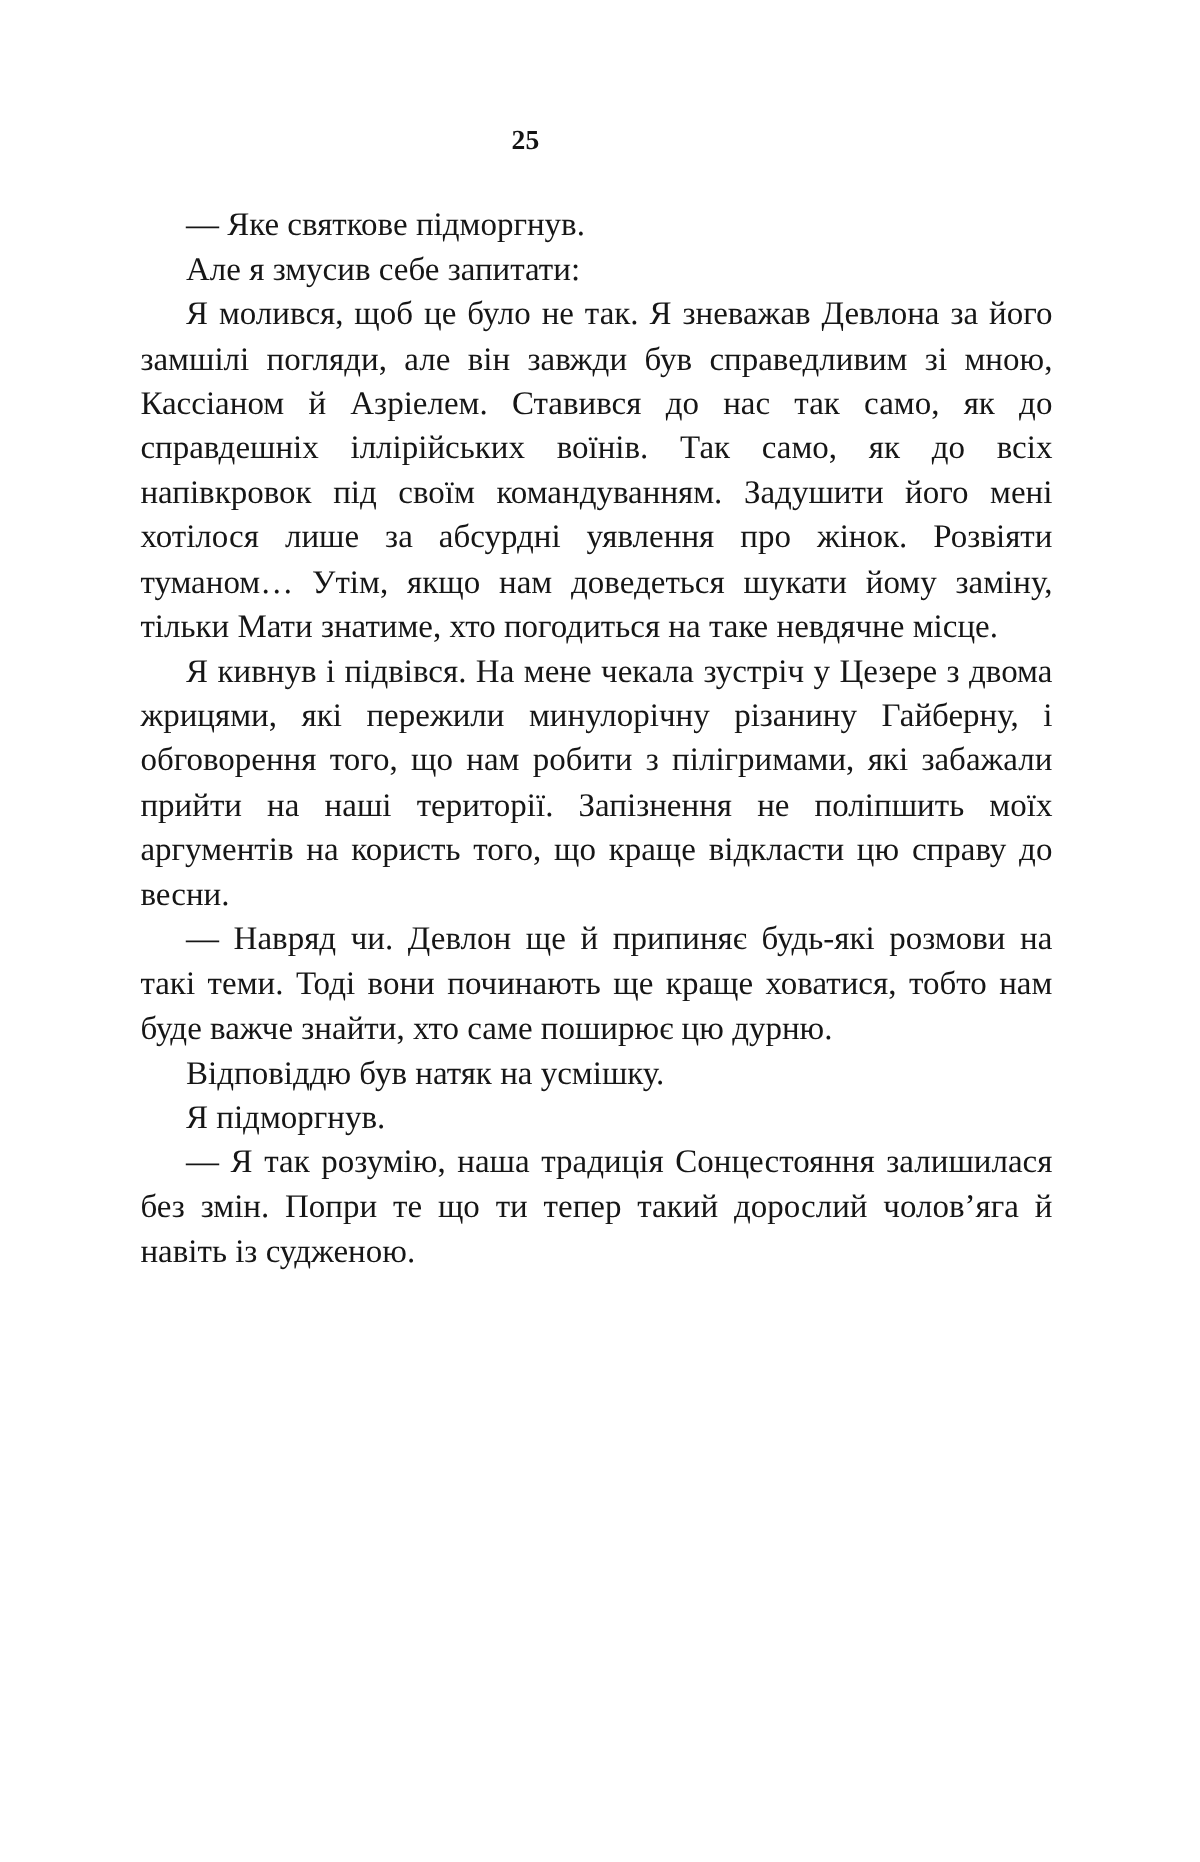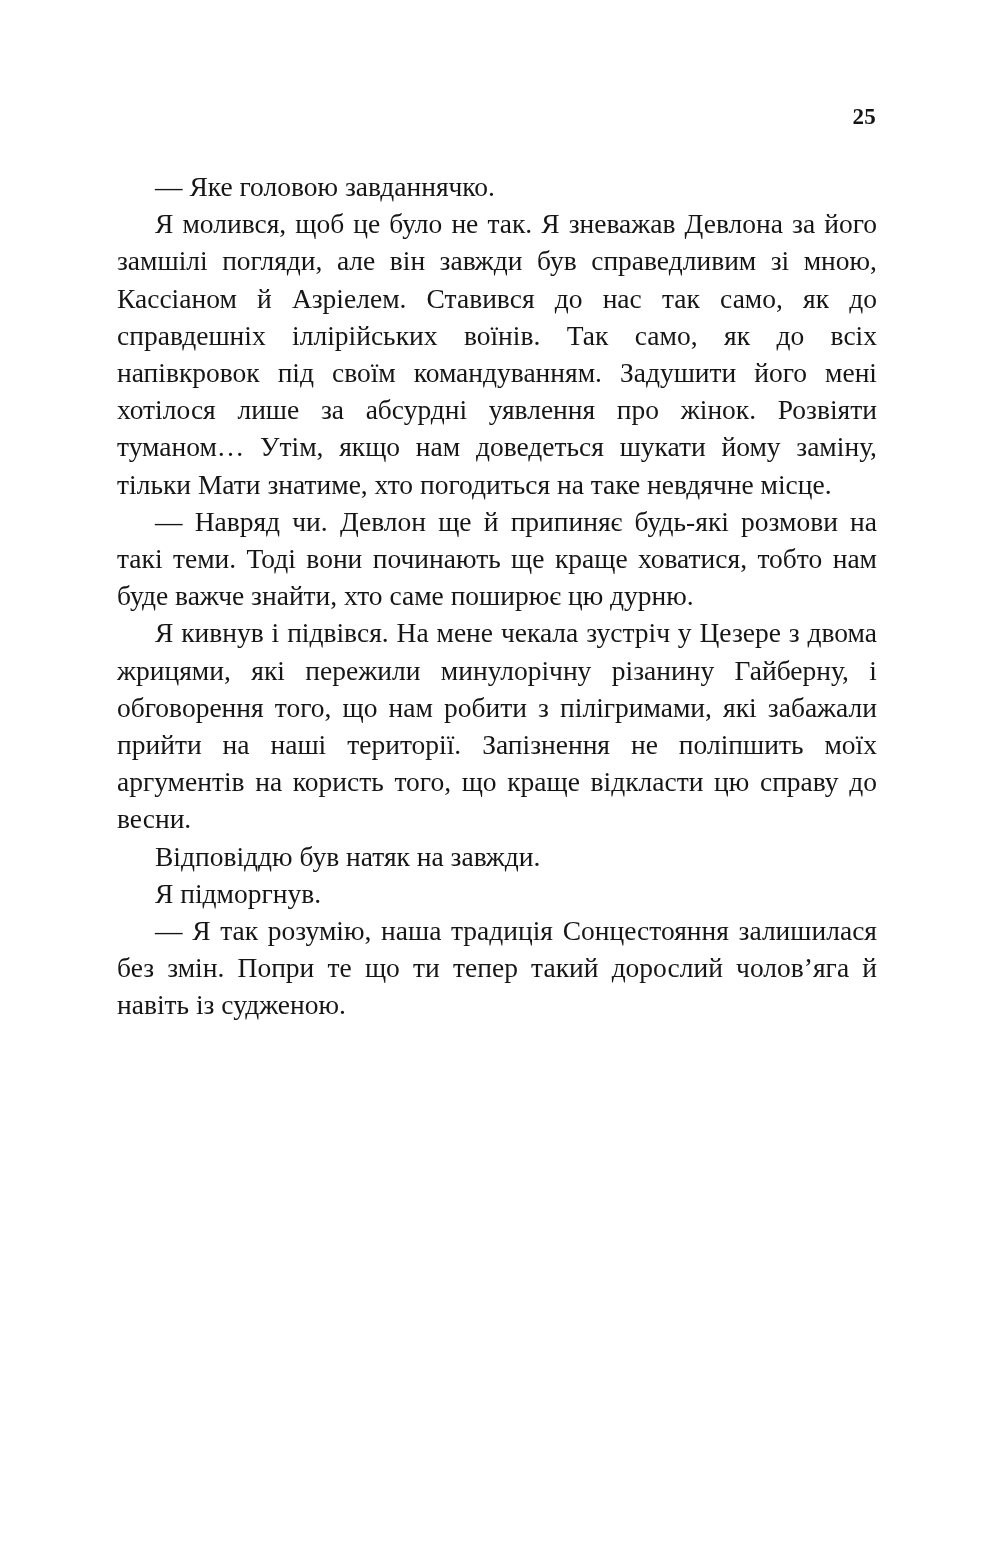--- a/index.html
+++ b/index.html
@@ -22,21 +22,21 @@
     box-sizing: border-box;
     background: #ffffff;
     overflow: hidden;
   }
 
   .folio {
     position: absolute;
     top: 104px;
     left: 0;
     right: 124px;
-    text-align: right;
+    text-align: center;
     font-size: 23px;
     font-weight: bold;
     letter-spacing: 0.2px;
     color: #141414;
   }
 
   .textblock {
     position: absolute;
     top: 168px;
     left: 117px;
@@ -60,22 +60,23 @@
 
 </style>
 </head>
 <body>
 
 <div class="page">
 
   <div class="folio">25</div>
 
   <div class="textblock">
-    <p class="para">— Яке головою завданнячко.</p>
+    <p class="para">— Яке святкове підморгнув.</p>
+    <p class="para">Але я змусив себе запитати:</p>
     <p class="para">Я молився, щоб це було не так. Я зневажав Девлона за його замшілі погляди, але він завжди був справедли­вим зі  мною, Кассіаном й Азріелем. Ставився до нас так само, як до справдешніх іллірійських воїнів. Так само, як до всіх напівкровок під своїм командуванням. Задушити його мені хотілося лише за абсурдні уявлення про жінок. Розвіяти туманом… Утім, якщо нам доведеться шукати йому заміну, тільки Мати знатиме, хто погодиться на таке невдячне місце.</p>
+    <p class="para">Я кивнув і підвівся. На мене чекала зустріч у Цезере з двома жрицями, які пережили минулорічну різанину Гайберну, і обговорення того, що нам робити з пілігрима­ми, які забажали прийти на наші території. Запізнення не поліпшить моїх аргументів на користь того, що краще відкласти цю справу до весни.</p>
     <p class="para">— Навряд чи. Девлон ще й припиняє будь-які розмови на такі теми. Тоді вони починають ще краще ховатися, тоб­то нам буде важче знайти, хто саме поширює цю дурню.</p>
-    <p class="para">Я кивнув і підвівся. На мене чекала зустріч у Цезере з двома жрицями, які пережили минулорічну різанину Гайберну, і обговорення того, що нам робити з пілігрима­ми, які забажали прийти на наші території. Запізнення не поліпшить моїх аргументів на користь того, що краще відкласти цю справу до весни.</p>
-    <p class="para">Відповіддю був натяк на завжди.</p>
+    <p class="para">Відповіддю був натяк на усмішку.</p>
     <p class="para">Я підморгнув.</p>
     <p class="para">— Я так розумію, наша традиція Сонцестояння зали­шилася без змін. Попри те що ти тепер такий дорослий чолов’яга й навіть із судженою.</p>
   </div>
 
 </div>
 
 </body></html>

